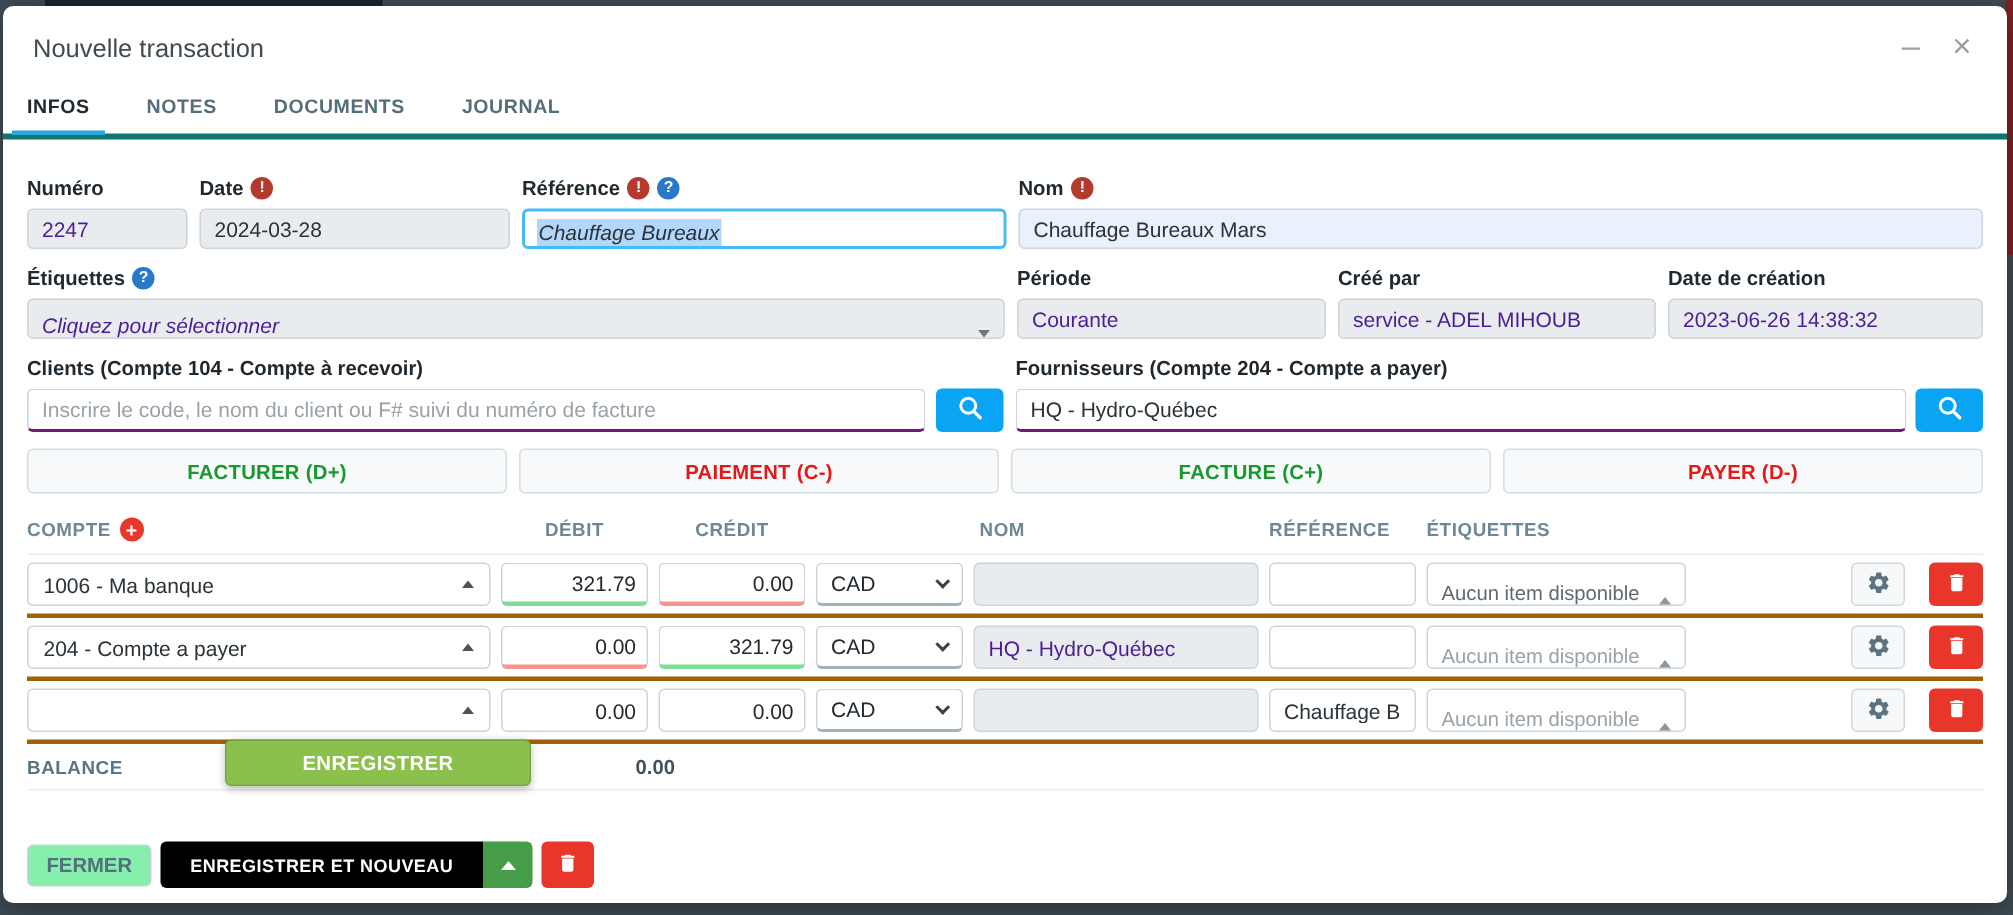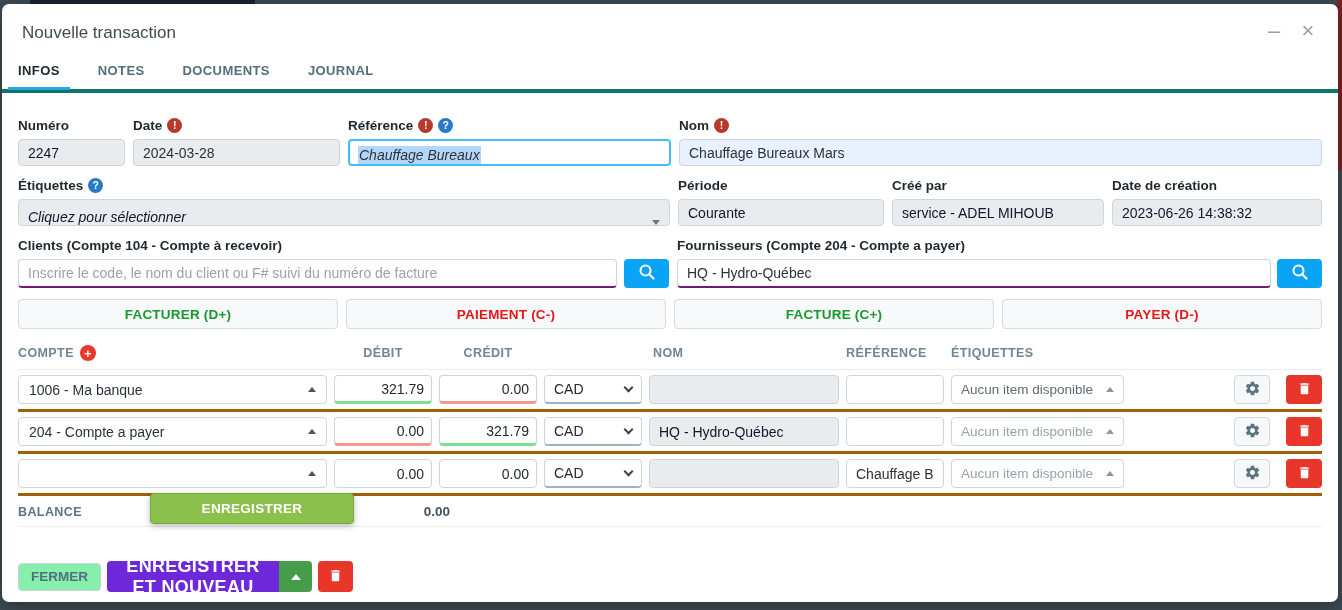--- a/index.html
+++ b/index.html
@@ -37,21 +37,21 @@
             display:flex; align-items:center; gap:5px; white-space:nowrap; }
   .badge { width:15px; height:15px; border-radius:50%; color:#fff; font-size:10.5px; font-weight:bold;
            display:inline-flex; align-items:center; justify-content:center; line-height:1; flex:0 0 auto; }
   .badge.req { background:#b43a2e; }
   .badge.help { background:#2879c8; }
 
   .tin { height:27px; border:1px solid #ced4da; border-radius:4px; padding:0 9px; font-size:14px;
          color:#2b3338; background:#fff; width:100%; font-family:inherit; }
   div.tin { display:flex; align-items:flex-end;font-style:italic; }
   .gray-bg { background:#e9ecef; }
-  .gray-text { color:#0f172a; }
+  .gray-text { color:#4c1d95; }
   input.gray-text::placeholder { color:#9aa1a8; opacity:1; }
   .w-numero { width:107px; } .w-date { width:207px; } .w-ref { width:323px; } .w-nom { flex:1; }
   .w-etq { width:652px; } .w-per { width:206px; } .w-cree { width:212px; } .w-crea { flex:1; }
 
   .ref-focus { border:2px solid #43bdf3; padding:0 8px; }
   .sel-text { background:#b3d7fb; padding:1px 1px; }
   .nom-filled { background:#e9f1fe; }
 
   .select-like { display:flex; align-items:center; justify-content:space-between; cursor:pointer; }
   .caret-down-g { width:0; height:0; border-left:4px solid transparent; border-right:4px solid transparent; border-top:5px solid #6b7880; }
@@ -89,21 +89,21 @@
   .cell-num { width:98px; height:29px; border:1px solid #ced4da; border-radius:4px; background:#fff;
               font-size:14px; color:#23292e; text-align:right; padding:0 7px; font-family:inherit; }
   .vb-green { border-bottom:3px solid #7ddf96; }
   .vb-red   { border-bottom:3px solid #f4978e; }
   .cell-cad { width:98px; height:29px; border:1px solid #ced4da; border-bottom:2px solid #9fb3bd; border-radius:4px;
               background:#fff; display:flex; align-items:center; justify-content:space-between; padding:0 9px;
               font-size:14px; color:#23292e; }
   .cell-nom { width:190px; }
   .cell-ref { width:98px; }
   .cell-etq { width:173px; height:29px; border:1px solid #ced4da; border-radius:4px; background:#fff;
-              display:flex; align-items:center; justify-content:space-between; padding:0 9px;
+              display:flex; align-items:flex-end; justify-content:space-between; padding:0 9px;
               font-size:13.5px; color:#97a3ab; }
   .cell-etq.dark { color:#5f6a70; }
   .gear-btn { margin-left:auto; width:36px; height:29px; background:#f6f8f9; border:1px solid #cfd8dc;
               border-radius:4px; display:flex; align-items:center; justify-content:center; cursor:pointer; }
   .trash-btn { margin-left:9px; width:36px; height:29px; background:#e8362b; border:none; border-radius:4px;
                display:flex; align-items:center; justify-content:center; cursor:pointer; }
 
   .balance-row { display:flex; align-items:center; column-gap:7px; padding:8px 0 7px; border-bottom:1px solid #eceff2; }
   .balance-label { width:309px; color:#5b7483; font-size:12.5px; font-weight:bold; letter-spacing:.4px; }
   .balance-value { width:116px; text-align:right; color:#42525c; font-size:13.5px; font-weight:bold; }
@@ -114,22 +114,22 @@
               font-size:13.5px; letter-spacing:.3px; border-radius:4px; margin-bottom:3px; cursor:pointer;
               box-shadow:0 2px 6px rgba(0,0,0,.28); }
   .menu-save { background:#8cc04c; border:1px solid #74a93c; }
   .menu-saveclose { background:#459c49; }
 
   
   .footer { position:absolute; left:16px; top:557px; display:flex; align-items:center; }
   .fermer-btn { width:83px; height:28px; background:#86efac; border:1px solid #c8d2d8; border-radius:4px;
                 color:#53707e; font-weight:bold; font-size:13.5px; display:flex; align-items:center;
                 justify-content:center; margin-right:6px; cursor:pointer; }
-  .save-new-btn { width:172px; height:31px; background:#6d28d9; border:none; border-radius:4px 0 0 4px; color:#fff;
-                  font-weight:bold; font-size:18px; letter-spacing:.3px; display:flex; align-items:center;
+  .save-new-btn { width:215px; height:31px; background:#000000; border:none; border-radius:4px 0 0 4px; color:#fff;
+                  font-weight:bold; font-size:12px; letter-spacing:.3px; display:flex; align-items:center;
                   justify-content:center; cursor:pointer; }
   .caret-btn { width:33px; height:31px; background:#459c49; border:none; border-radius:0 4px 4px 0; margin-right:6px;
                display:flex; align-items:center; justify-content:center; cursor:pointer; }
   .caret-up-w { width:0; height:0; border-left:5px solid transparent; border-right:5px solid transparent; border-bottom:6px solid #fff; }
   .footer-trash { width:35px; height:31px; background:#e8362b; border:none; border-radius:4px;
                   display:flex; align-items:center; justify-content:center; cursor:pointer; }
 </style>
 </head>
 <body>
 

